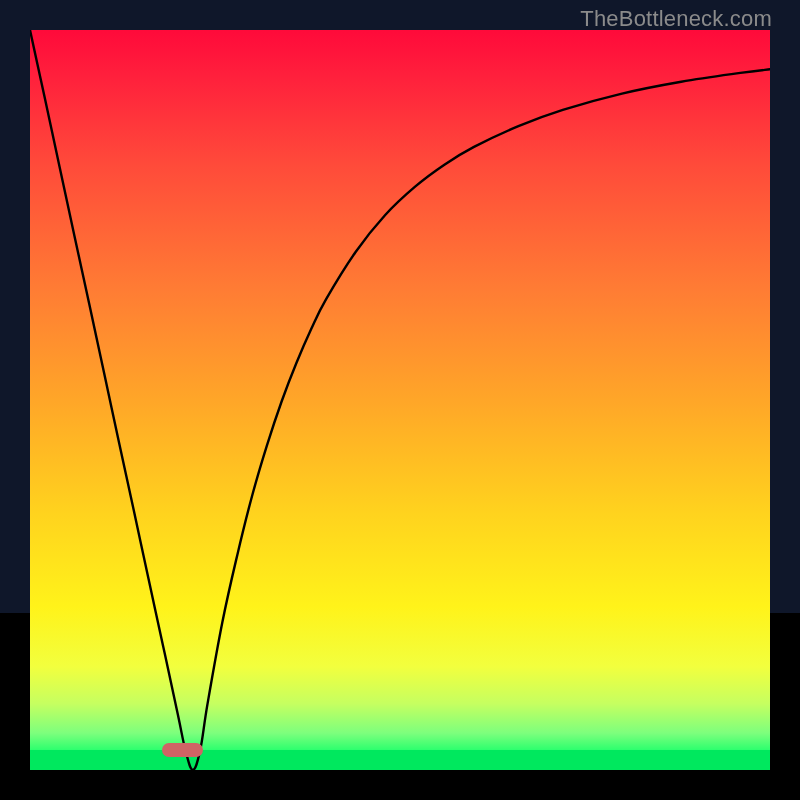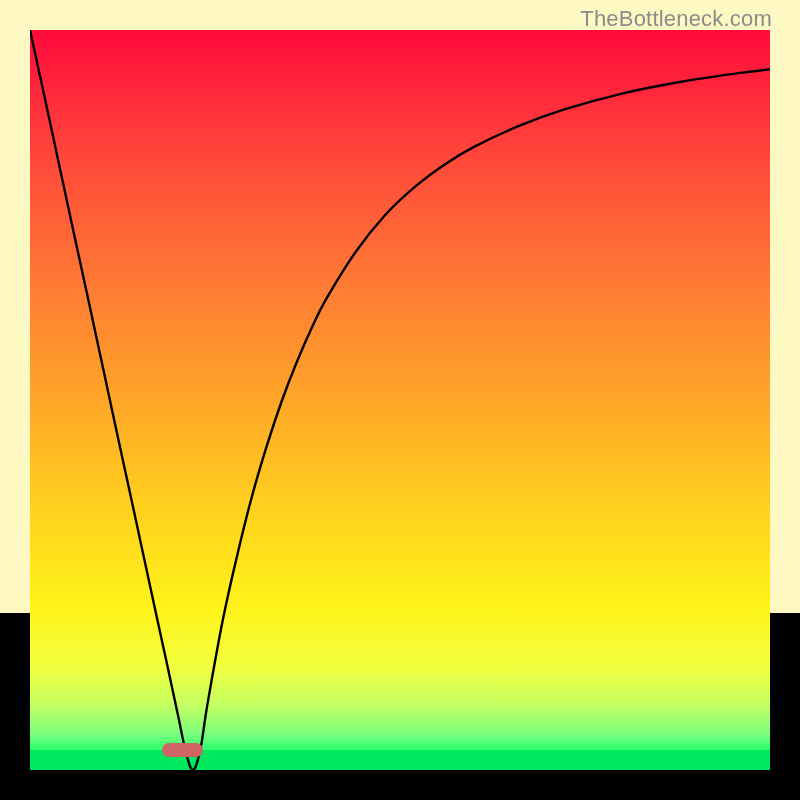--- a/index.html
+++ b/index.html
@@ -8,21 +8,21 @@
     width: 800px;
     height: 800px;
     overflow: hidden;
     background: #000;
     font-family: Arial, Helvetica, sans-serif;
   }
   .frame {
     position: relative;
     width: 800px;
     height: 613px;
-    background: #fef9c3;
+    background: #0f172a;
     text-align: right;
   }
   .plot-area {
     position: absolute;
     left: 30px;
     top: 30px;
     width: 740px;
     height: 740px;
     overflow: hidden;
   }

